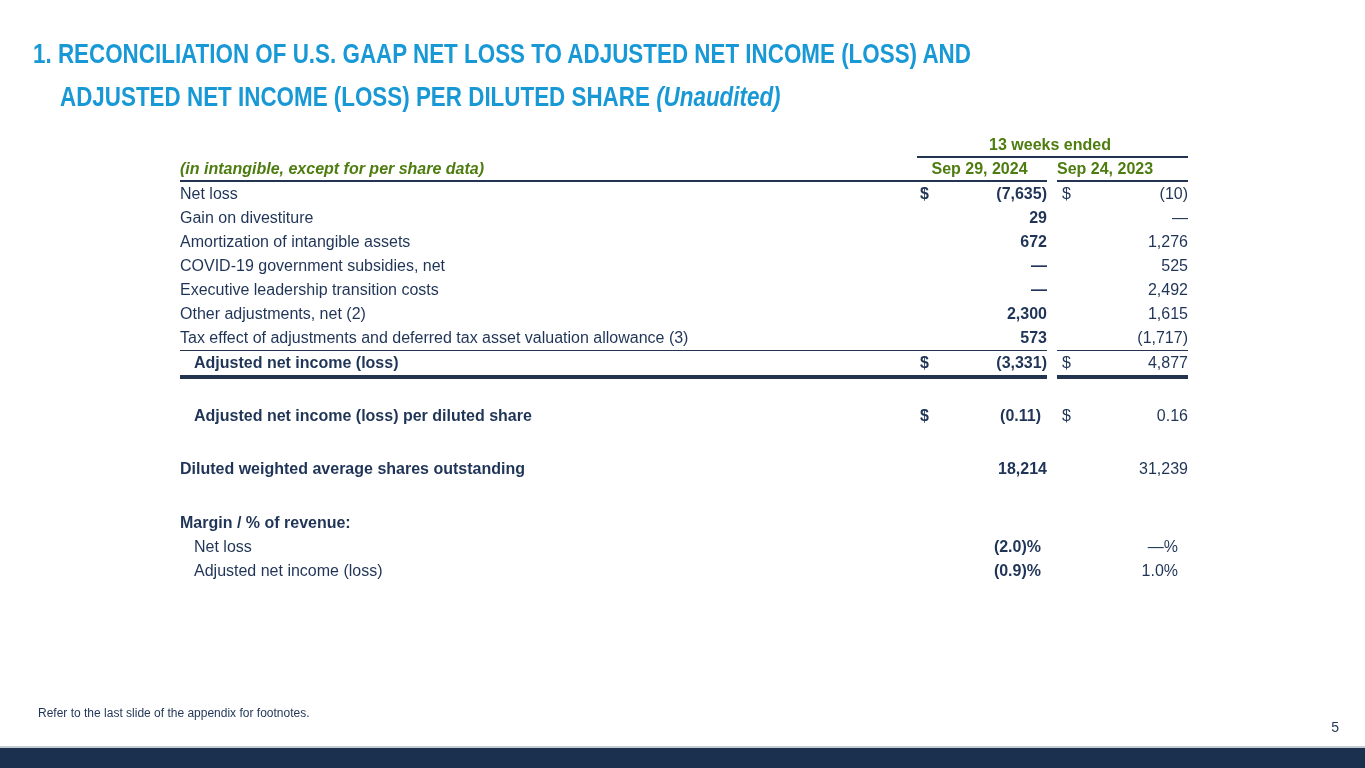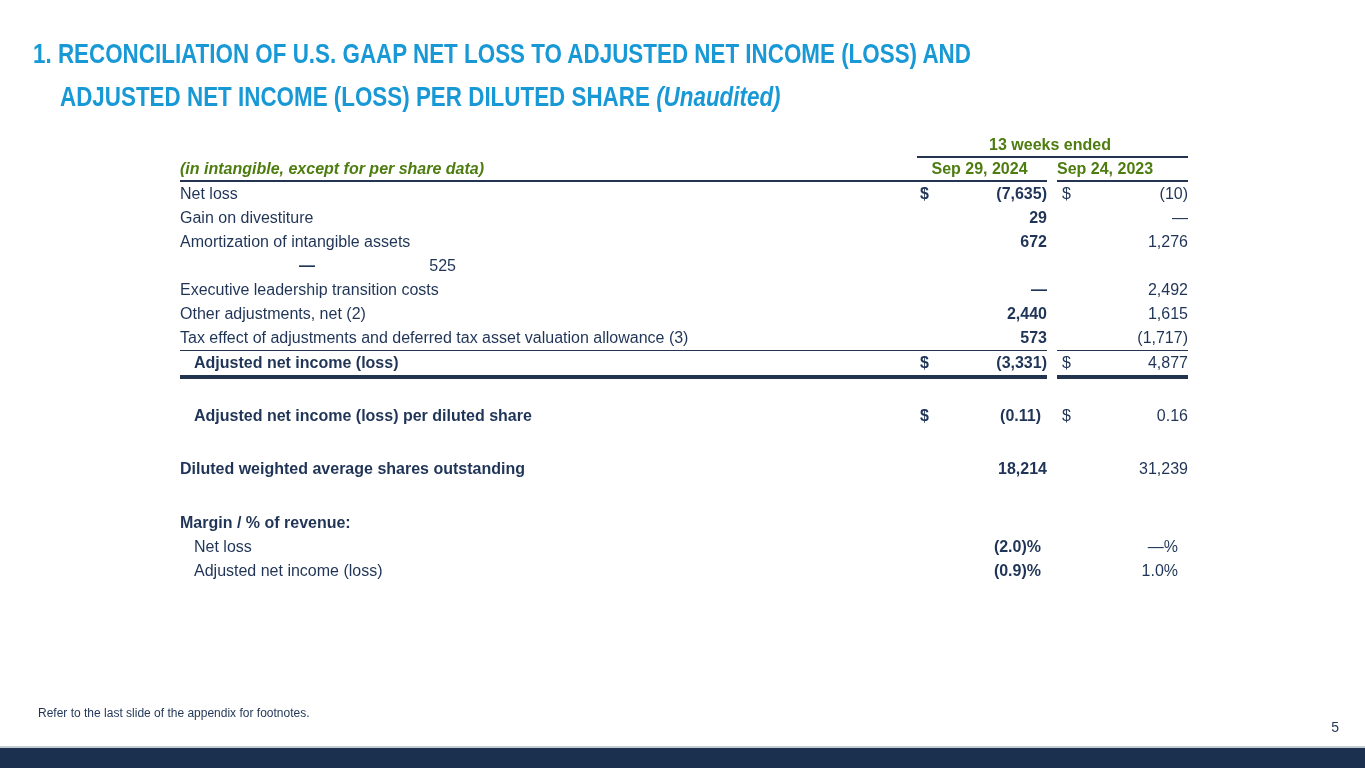--- a/index.html
+++ b/index.html
@@ -124,38 +124,39 @@
     </div>
     <div class="frow">
       <span class="c-label">Amortization of intangible assets</span>
       <span class="c-d1 bold"></span>
       <span class="c-v1 bold">672</span>
       <span class="c-gapcol"></span>
       <span class="c-d2"></span>
       <span class="c-v2">1,276</span>
     </div>
     <div class="frow">
+      <span class="c-label">COVID-19 government subsidies, net</span>
       <span class="c-d1 bold"></span>
       <span class="c-v1 bold">—</span>
       <span class="c-gapcol"></span>
       <span class="c-d2"></span>
       <span class="c-v2">525</span>
     </div>
     <div class="frow">
       <span class="c-label">Executive leadership transition costs</span>
       <span class="c-d1 bold"></span>
       <span class="c-v1 bold">—</span>
       <span class="c-gapcol"></span>
       <span class="c-d2"></span>
       <span class="c-v2">2,492</span>
     </div>
     <div class="frow">
       <span class="c-label">Other adjustments, net (2)</span>
       <span class="c-d1 bold"></span>
-      <span class="c-v1 bold">2,440</span>
+      <span class="c-v1 bold">2,300</span>
       <span class="c-gapcol"></span>
       <span class="c-d2"></span>
       <span class="c-v2">1,615</span>
     </div>
     <div class="frow">
       <span class="c-label">Tax effect of adjustments and deferred tax asset valuation allowance (3)</span>
       <span class="c-d1 bold"></span>
       <span class="c-v1 bold">573</span>
       <span class="c-gapcol"></span>
       <span class="c-d2"></span>

